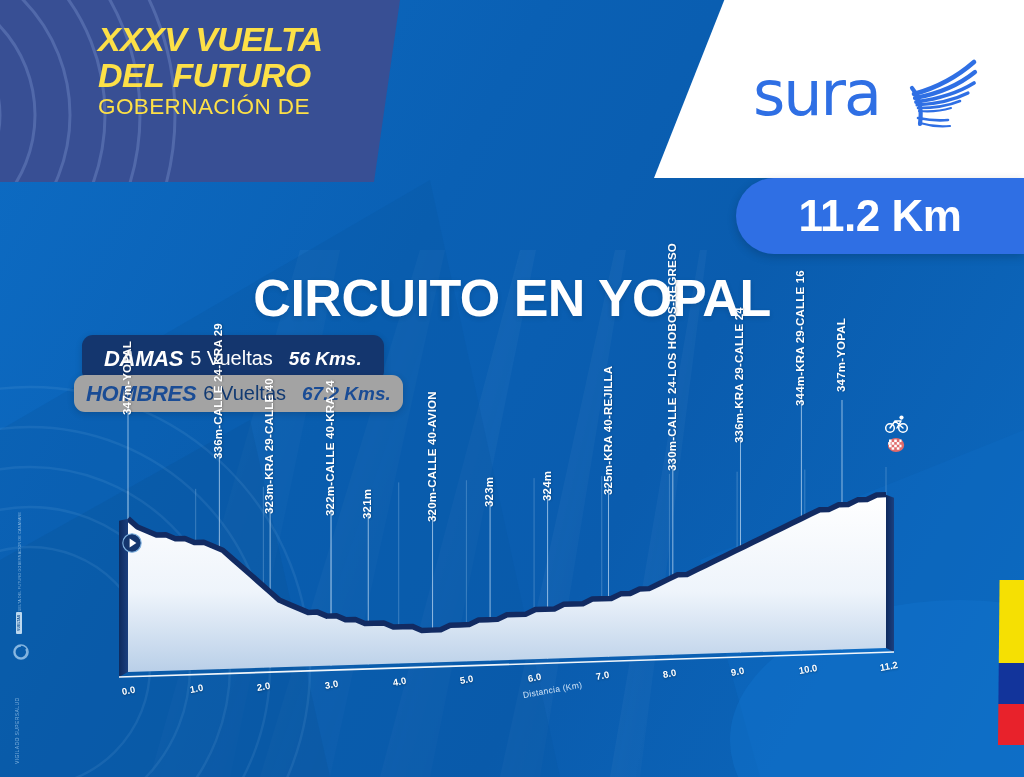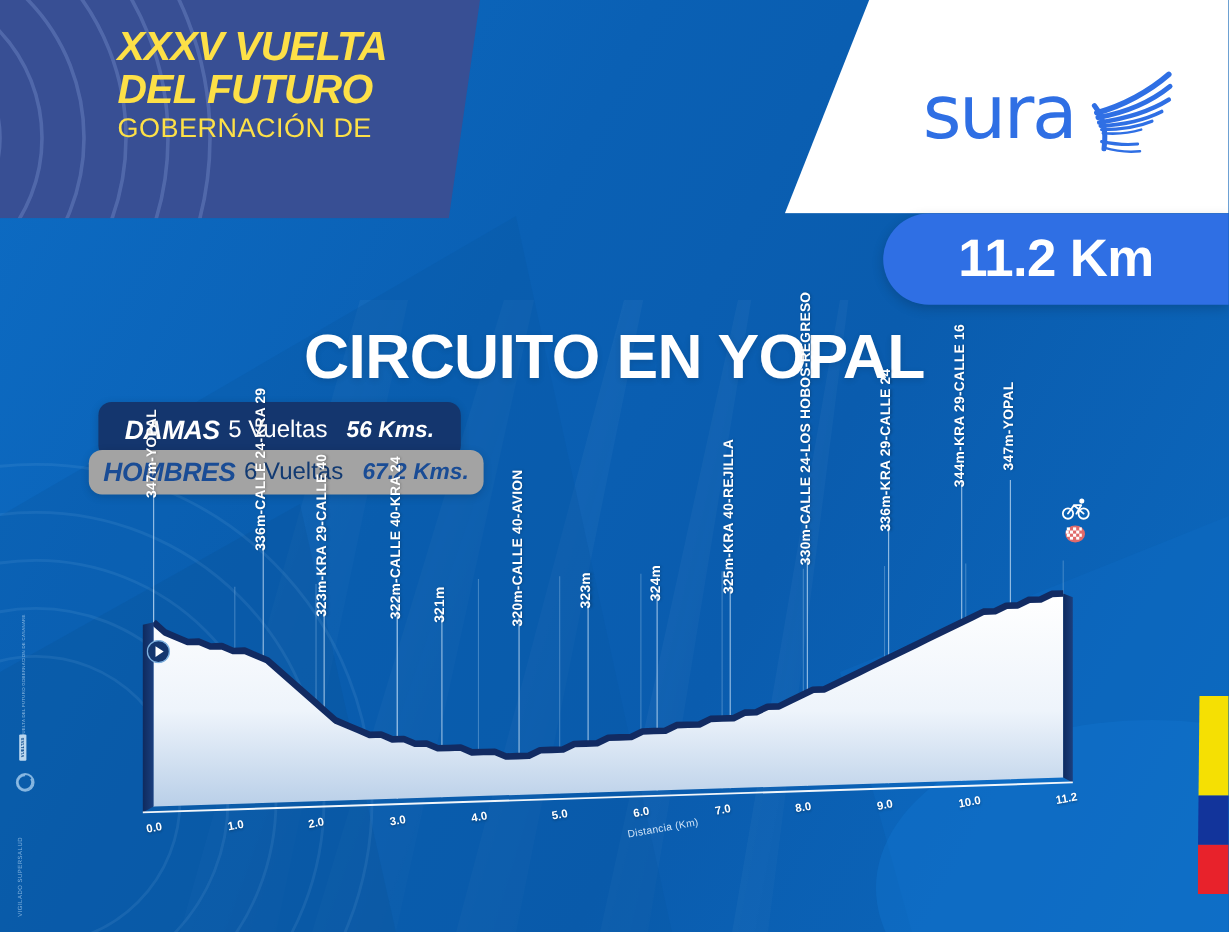--- a/index.html
+++ b/index.html
@@ -31,21 +31,21 @@
     background:#ffffff;
     clip-path:polygon(19% 0,100% 0,100% 100%,0 100%); }
 
   .logo-title { position:absolute; left:98px; top:22px; width:300px;
     color:#fde047; line-height:1.0; letter-spacing:-0.4px; }
   .lt1 { font-size:34px; font-weight:700; font-style:italic; letter-spacing:-.6px; }
   .lt2 { font-size:34px; font-weight:700; font-style:italic; letter-spacing:-.6px; margin-top:2px; }
   .lt3 { font-size:22.5px; font-weight:400; letter-spacing:.4px; margin-top:4px; }
   .lt4 { font-size:35px; font-weight:700; letter-spacing:-.3px; margin-top:1px; }
 
-  .sura { position:absolute; right:44px; top:58px; display:flex; align-items:center; gap:10px; }
+  .sura { position:absolute; right:44px; top:58px; display:flex; align-items:center; gap:26px; }
   .sura-word { font-size:62px; font-weight:400; color:#2f6fe4; letter-spacing:-2px;
     font-family:"DejaVu Sans", sans-serif; line-height:1; }
 
   
   .km-badge { position:absolute; right:0; top:178px; width:288px; height:76px;
     background:#2f6fe4; border-radius:40px 0 0 40px;
     display:flex; align-items:center; justify-content:center;
     box-shadow:0 3px 10px rgba(0,0,0,.18); }
   .km-badge span { color:#fff; font-size:44px; font-weight:700; letter-spacing:-.5px; }
 

